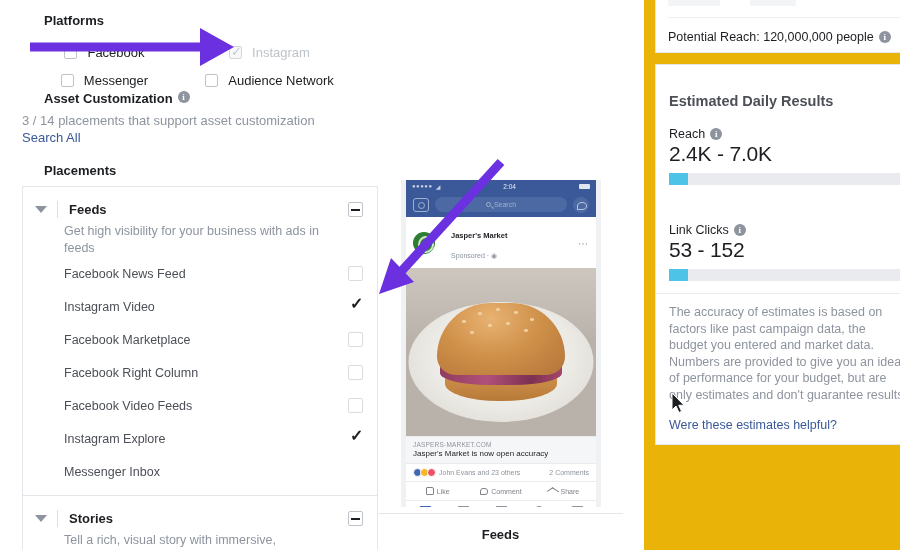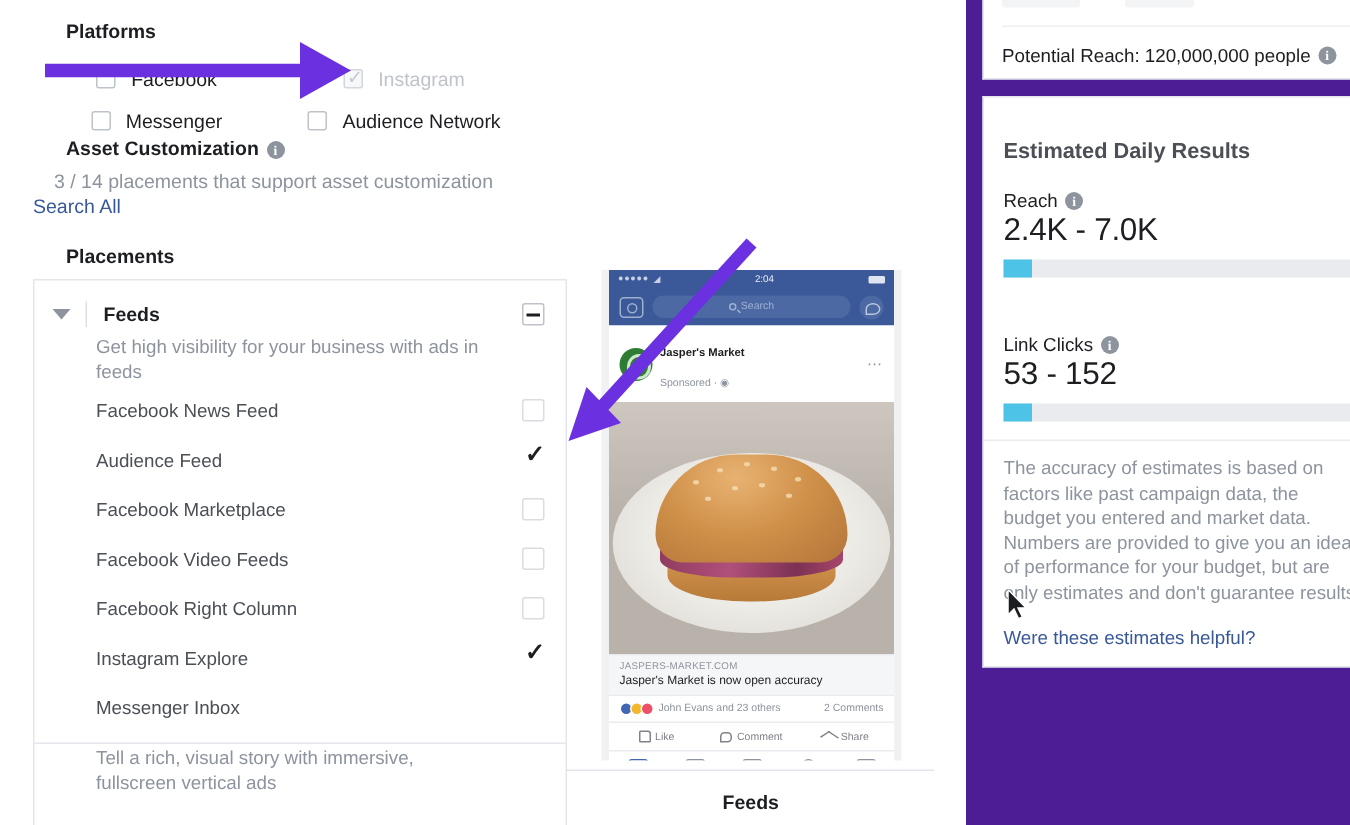--- a/index.html
+++ b/index.html
@@ -44,28 +44,28 @@
   }
   .cbx.disabled { border-color: #d3d6da; background: #f7f8fa; }
   .cbx .tick {
     position: absolute; left: 1px; top: -2px;
     font-size: 13px; line-height: 13px; color: #1c1e21;
   }
   .cbx.disabled .tick { color: #c6cad0; }
   .plat-label { font-size: 13px; color: #1c1e21; margin-left: 10px; }
   .plat-label.muted { color: #bfc4ca; }
 
-  #asset-title { position: absolute; left: 22px; top: 91px; display: flex; align-items: flex-end; }
+  #asset-title { position: absolute; left: 22px; top: 91px; display: flex; align-items: flex-start; }
   .info-i {
     display: inline-block; width: 12px; height: 12px; border-radius: 50%;
     background: #8d949e; color: #fff; font-size: 9px; line-height: 12px;
     text-align: center; font-weight: bold; font-style: normal;
     margin-left: 5px; font-family: "Liberation Serif", serif;
   }
-  #asset-sub { position: absolute; left: 36px; top: 113px; font-size: 13px; color: #8d949e; }
+  #asset-sub { position: absolute; left: 22px; top: 113px; font-size: 13px; color: #8d949e; }
   #select-all { position: absolute; left: 22px; top: 130px; font-size: 13px; color: #385898; cursor: pointer; }
 
   #placements-title { position: absolute; left: 22px; top: 163px; }
 
   .placements-box {
     position: absolute; left: 22px; top: 186px;
     width: 356px; height: 364px;
     border: 1px solid #e4e6eb;
     border-bottom: none;
     background: #fff;
@@ -164,21 +164,21 @@
   .ph-msgr {
     width: 16px; height: 16px; border-radius: 50%; background: #4c69a4;
     flex: 0 0 auto; position: relative;
   }
   .ph-msgr::after {
     content: ""; position: absolute; left: 4px; top: 5px;
     width: 8px; height: 6px; border: 1.3px solid #b9c6de;
     border-radius: 50% 50% 50% 0;
   }
   .ph-post-head {
-    display: flex; align-items: center; padding: 6px 7px 5px 7px; gap: 5px;
+    display: flex; align-items: center; padding: 6px 7px 5px 7px; gap: 16px;
     background: #fff;
   }
   .ph-avatar {
     width: 22px; height: 22px; border-radius: 50%; background: #2e7d32;
     position: relative; flex: 0 0 auto; overflow: hidden;
   }
   .ph-avatar::after {
     content: ""; position: absolute; left: 5px; top: 4px;
     width: 12px; height: 13px; border: 2.5px solid #cfe8c9;
     border-radius: 50% 50% 50% 10%;
@@ -266,21 +266,21 @@
 
   .preview-sep { position: absolute; left: 0; top: 333px; width: 245px; height: 1px; background: #e4e6eb; }
   #preview-caption {
     position: absolute; left: 0; top: 347px; width: 245px;
     text-align: center; font-size: 13px; font-weight: bold; color: #1c1e21;
   }
 
   
   .right-col {
     position: absolute; left: 644px; top: 0; width: 256px; height: 550px;
-    background: #4c1d95;
+    background: #eab308;
   }
   .r-card-top {
     position: absolute; left: 11px; top: 0; width: 256px; background: #fff;
     border: 1px solid #e4e6eb; border-top: none; border-right: none;
     height: 53px;
   }
   .r-ghost { position: absolute; left: 12px; top: -8px; width: 150px; height: 12px; }
   .r-ghost b { display:inline-block; height:9px; background:#f3f4f6; border-radius:2px; }
   .r-hr { position: absolute; left: 12px; top: 17px; width: 244px; height: 1px; background: #edeff1; }
   .r-reach {
@@ -369,50 +369,56 @@
         <span class="group-name">Feeds</span>
         <span class="minus-box"></span>
       </div>
       <div class="group-desc">Get high visibility for your business with ads in feeds</div>
 
       <div class="pl-row">
         <span class="pl-name">Facebook News Feed</span>
         <span class="pl-cbx"></span>
       </div>
       <div class="pl-row">
-        <span class="pl-name">Audience Feed</span>
+        <span class="pl-name">Instagram Video</span>
         <span class="pl-cbx checked">
           <span class="tick2">✓</span>
         </span>
       </div>
       <div class="pl-row">
         <span class="pl-name">Facebook Marketplace</span>
         <span class="pl-cbx"></span>
       </div>
       <div class="pl-row">
+        <span class="pl-name">Facebook Right Column</span>
+        <span class="pl-cbx"></span>
+      </div>
+      <div class="pl-row">
         <span class="pl-name">Facebook Video Feeds</span>
-        <span class="pl-cbx"></span>
-      </div>
-      <div class="pl-row">
-        <span class="pl-name">Facebook Right Column</span>
         <span class="pl-cbx"></span>
       </div>
       <div class="pl-row">
         <span class="pl-name">Instagram Explore</span>
         <span class="pl-cbx checked">
           <span class="tick2">✓</span>
         </span>
       </div>
       <div class="pl-row">
         <span class="pl-name">Messenger Inbox</span>
         <span class="pl-cbx empty"></span>
       </div>
 
       <div class="grp-sep"></div>
 
+      <div class="group-header">
+        <span class="caret"></span>
+        <span class="vbar"></span>
+        <span class="group-name">Stories</span>
+        <span class="minus-box"></span>
+      </div>
       <div class="group-desc">Tell a rich, visual story with immersive, fullscreen vertical ads</div>
     </div>
   </div>
 
   <div class="preview-col">
     <div class="phone">
 
       <div class="ph-status">
         <span class="ph-dots">●●●●●</span>
         <span class="ph-wifi">◢</span>

